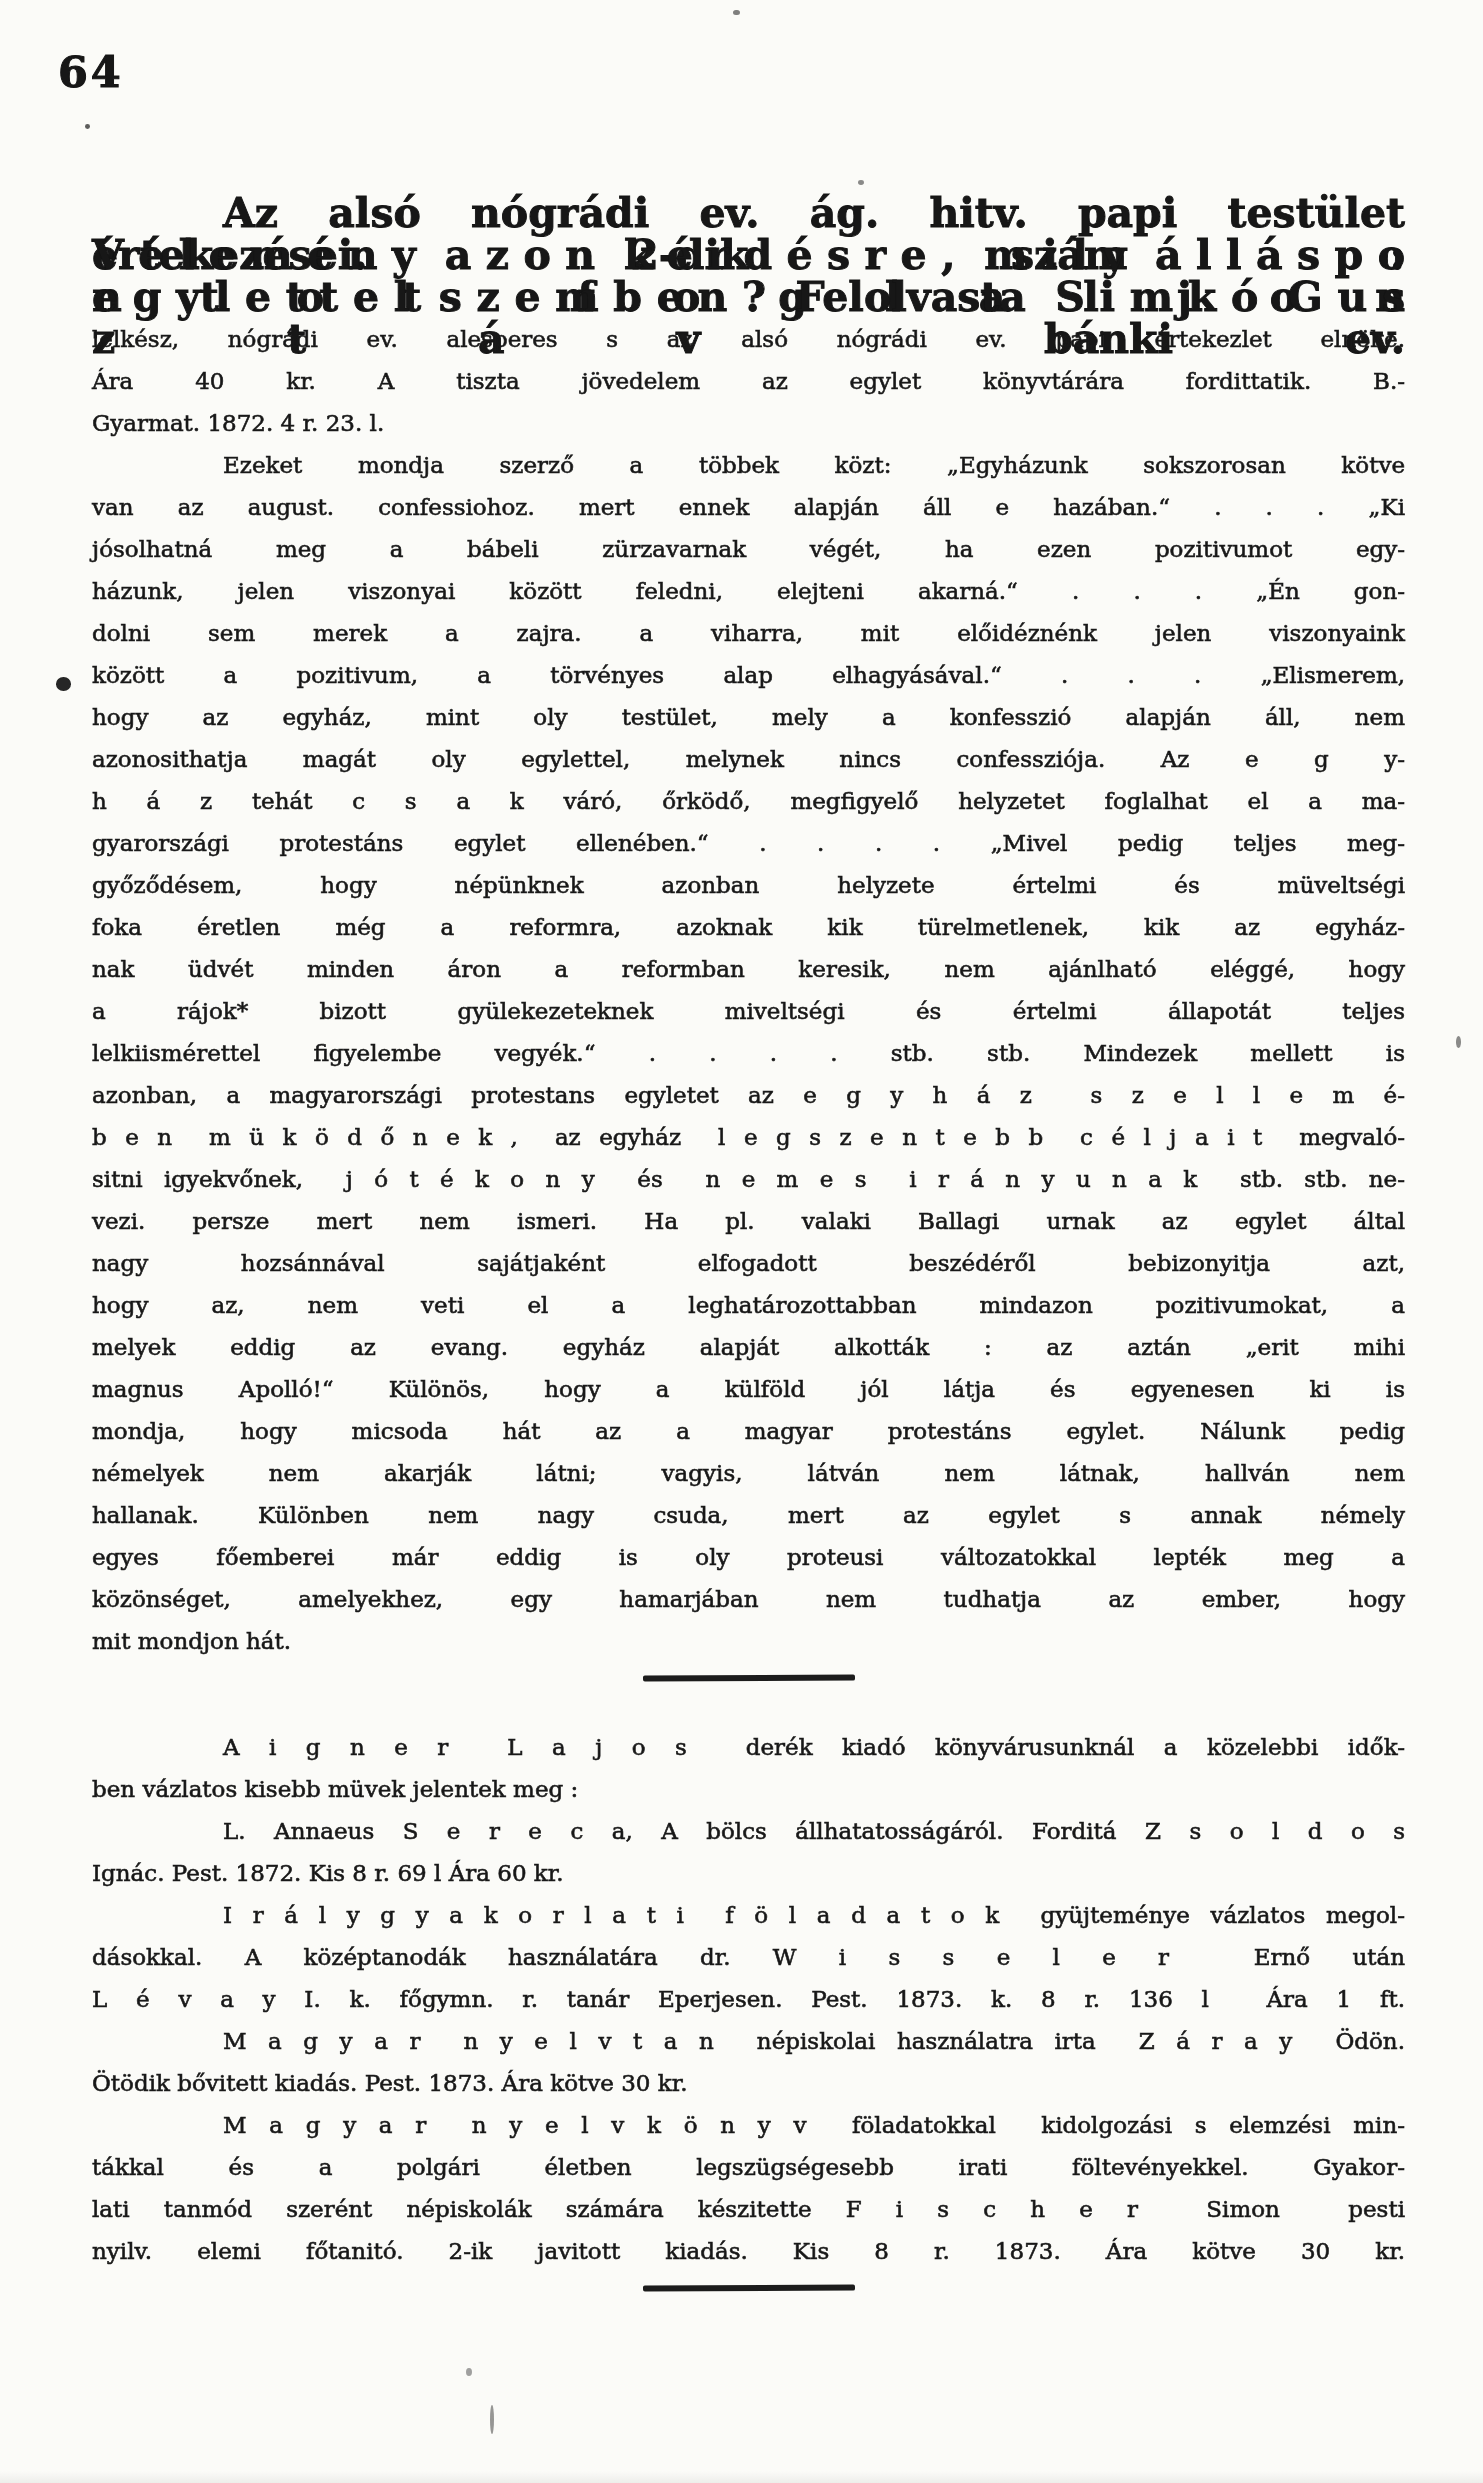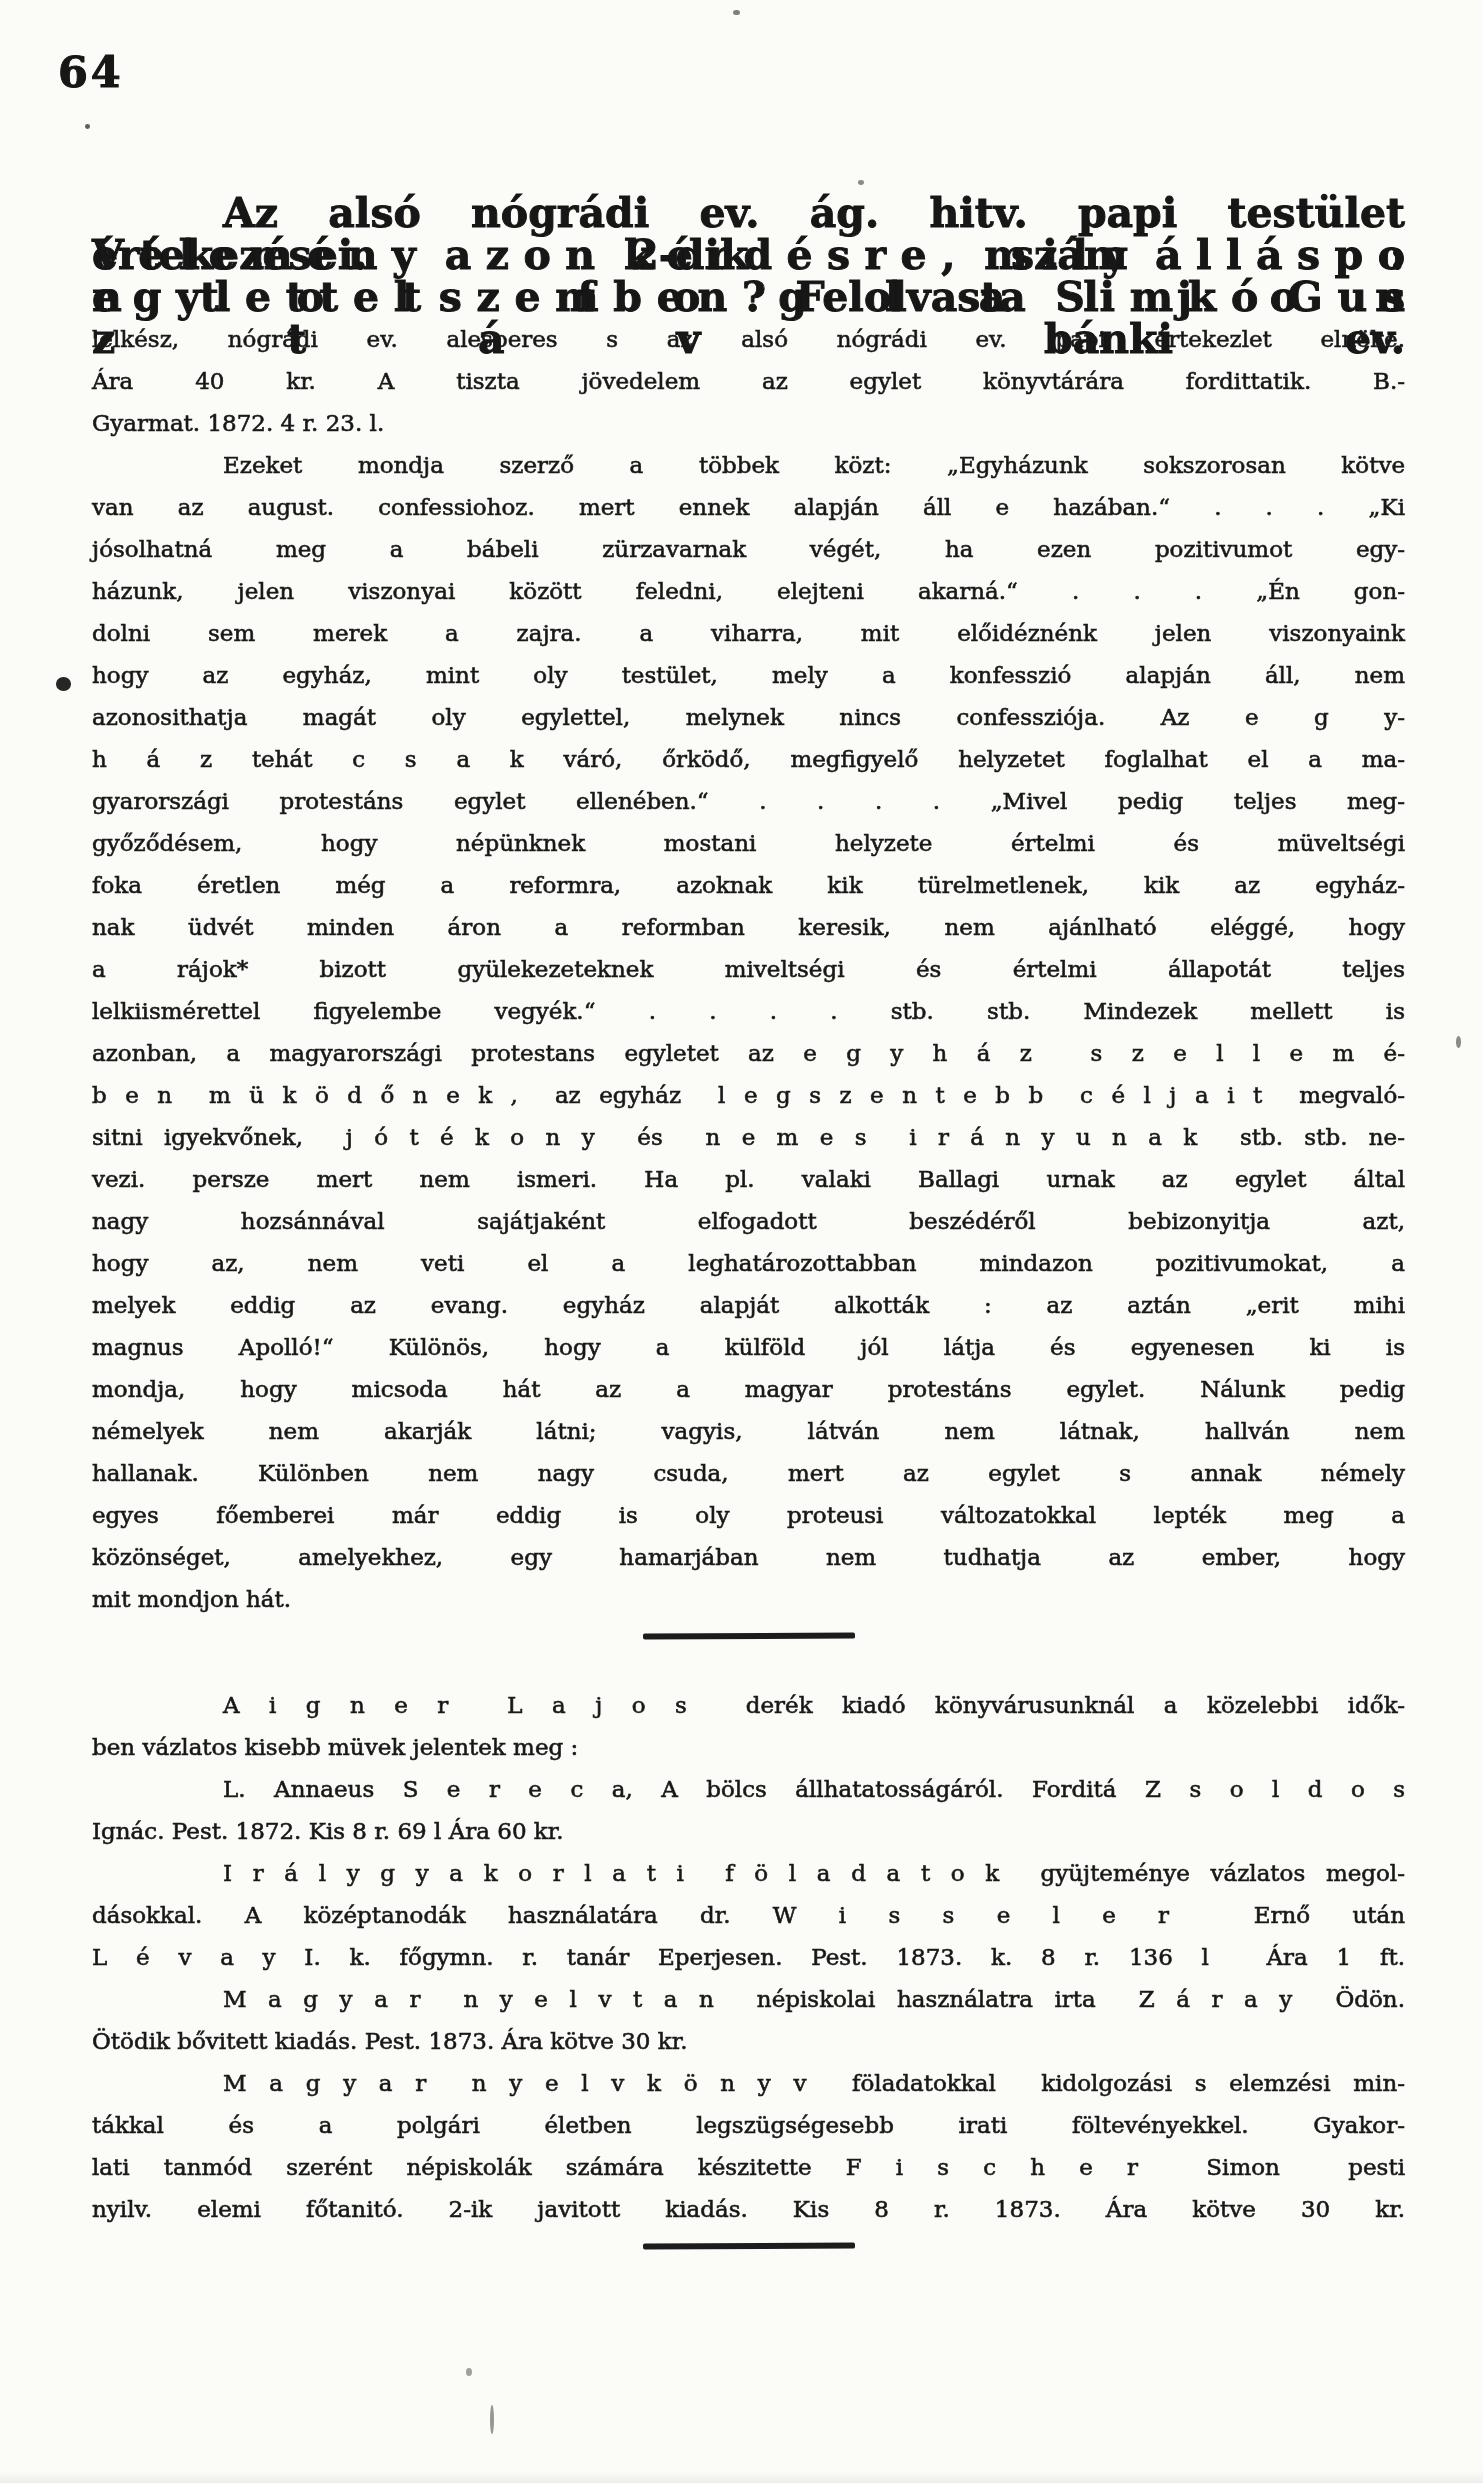--- a/index.html
+++ b/index.html
@@ -63,25 +63,26 @@
         <div class="line">lelkész, nógrádi ev. alesperes s az alsó nógrádi ev. papi értekezlet elnöke.</div>
         <div class="line">Ára 40 kr. A tiszta jövedelem az egylet könyvtárára fordittatik. B.-</div>
         <div class="line end">Gyarmat. 1872. 4 r. 23. l.</div>
       </div>
       <div class="para">
         <div class="line indent">Ezeket mondja szerző a többek közt: „Egyházunk sokszorosan kötve</div>
         <div class="line">van az august. confessiohoz. mert ennek alapján áll e hazában.“ . . . „Ki</div>
         <div class="line">jósolhatná meg a bábeli zürzavarnak végét, ha ezen pozitivumot egy-</div>
         <div class="line">házunk, jelen viszonyai között feledni, elejteni akarná.“ . . . „Én gon-</div>
         <div class="line">dolni sem merek a zajra. a viharra, mit előidéznénk jelen viszonyaink</div>
+        <div class="line">között a pozitivum, a törvényes alap elhagyásával.“ . . . „Elismerem,</div>
         <div class="line">hogy az egyház, mint oly testület, mely a konfesszió alapján áll, nem</div>
         <div class="line">azonosithatja magát oly egylettel, melynek nincs confessziója. Az e g y-</div>
         <div class="line">h á z tehát c s a k váró, őrködő, megfigyelő helyzetet foglalhat el a ma-</div>
         <div class="line">gyarországi protestáns egylet ellenében.“ . . . . „Mivel pedig teljes meg-</div>
-        <div class="line">győződésem, hogy népünknek mostani helyzete értelmi és müveltségi</div>
+        <div class="line">győződésem, hogy népünknek azonban helyzete értelmi és müveltségi</div>
         <div class="line">foka éretlen még a reformra, azoknak kik türelmetlenek, kik az egyház-</div>
         <div class="line">nak üdvét minden áron a reformban keresik, nem ajánlható eléggé, hogy</div>
         <div class="line">a rájok* bizott gyülekezeteknek miveltségi és értelmi állapotát teljes</div>
         <div class="line">lelkiismérettel figyelembe vegyék.“ . . . . stb. stb. Mindezek mellett is</div>
         <div class="line">azonban, a magyarországi protestans egyletet az e g y h á z&nbsp; s z e l l e m é-</div>
         <div class="line">b e n&nbsp; m ü k ö d ő n e k ,&nbsp; az egyház&nbsp; l e g s z e n t e b b&nbsp; c é l j a i t&nbsp; megvaló-</div>
         <div class="line">sitni igyekvőnek,&nbsp; j ó t é k o n y&nbsp; és&nbsp; n e m e s&nbsp; i r á n y u n a k&nbsp; stb. stb. ne-</div>
         <div class="line">vezi. persze mert nem ismeri. Ha pl. valaki Ballagi urnak az egylet által</div>
         <div class="line">nagy hozsánnával sajátjaként elfogadott beszédéről bebizonyitja azt,</div>
         <div class="line">hogy az, nem veti el a leghatározottabban mindazon pozitivumokat, a</div>

